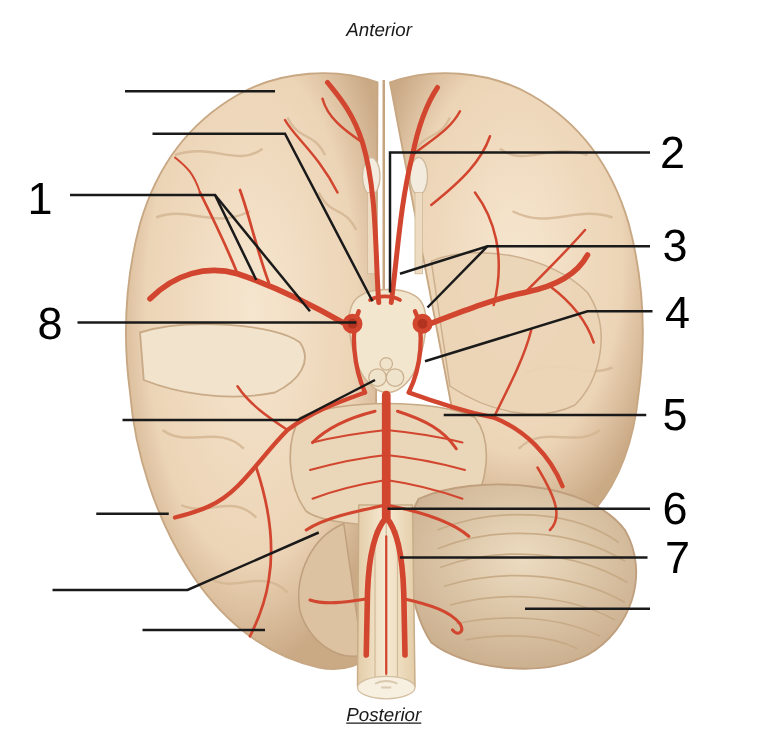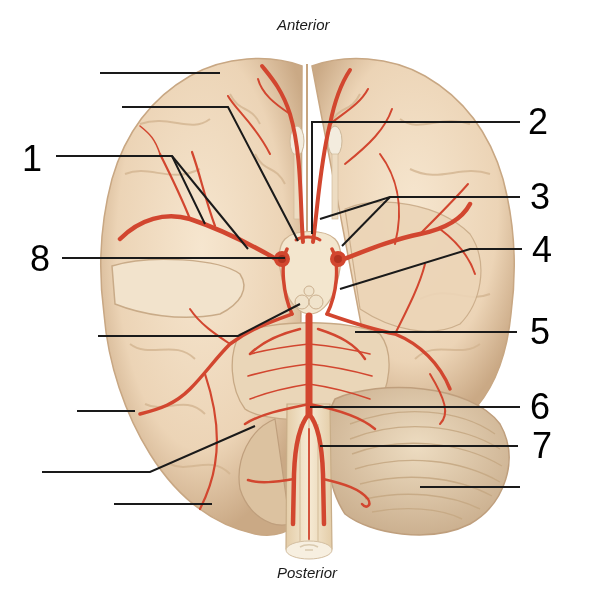--- a/index.html
+++ b/index.html
@@ -188,21 +188,21 @@
       <polyline points="42,468 150,468 255,422"></polyline>
 
       <line x1="420" y1="483" x2="520" y2="483"></line>
 
       <line x1="114" y1="500" x2="212" y2="500"></line>
     </g>
   </svg>
 
   
   <div class="orient" style="left:277px; top:12px;">Anterior</div>
-  <div class="orient" style="left:277px; top:560px;">Posterior</div>
+  <div class="orient" style="left:277px; top:560px;text-decoration:underline;">Posterior</div>
 
   
   <div class="num" style="left:22px; top:137px;">1</div>
   <div class="num" style="left:528px; top:100px;">2</div>
   <div class="num" style="left:530px; top:175px;">3</div>
   <div class="num" style="left:532px; top:228px;">4</div>
   <div class="num" style="left:530px; top:310px;">5</div>
   <div class="num" style="left:530px; top:385px;">6</div>
   <div class="num" style="left:532px; top:424px;">7</div>
   <div class="num" style="left:30px; top:237px;">8</div>

